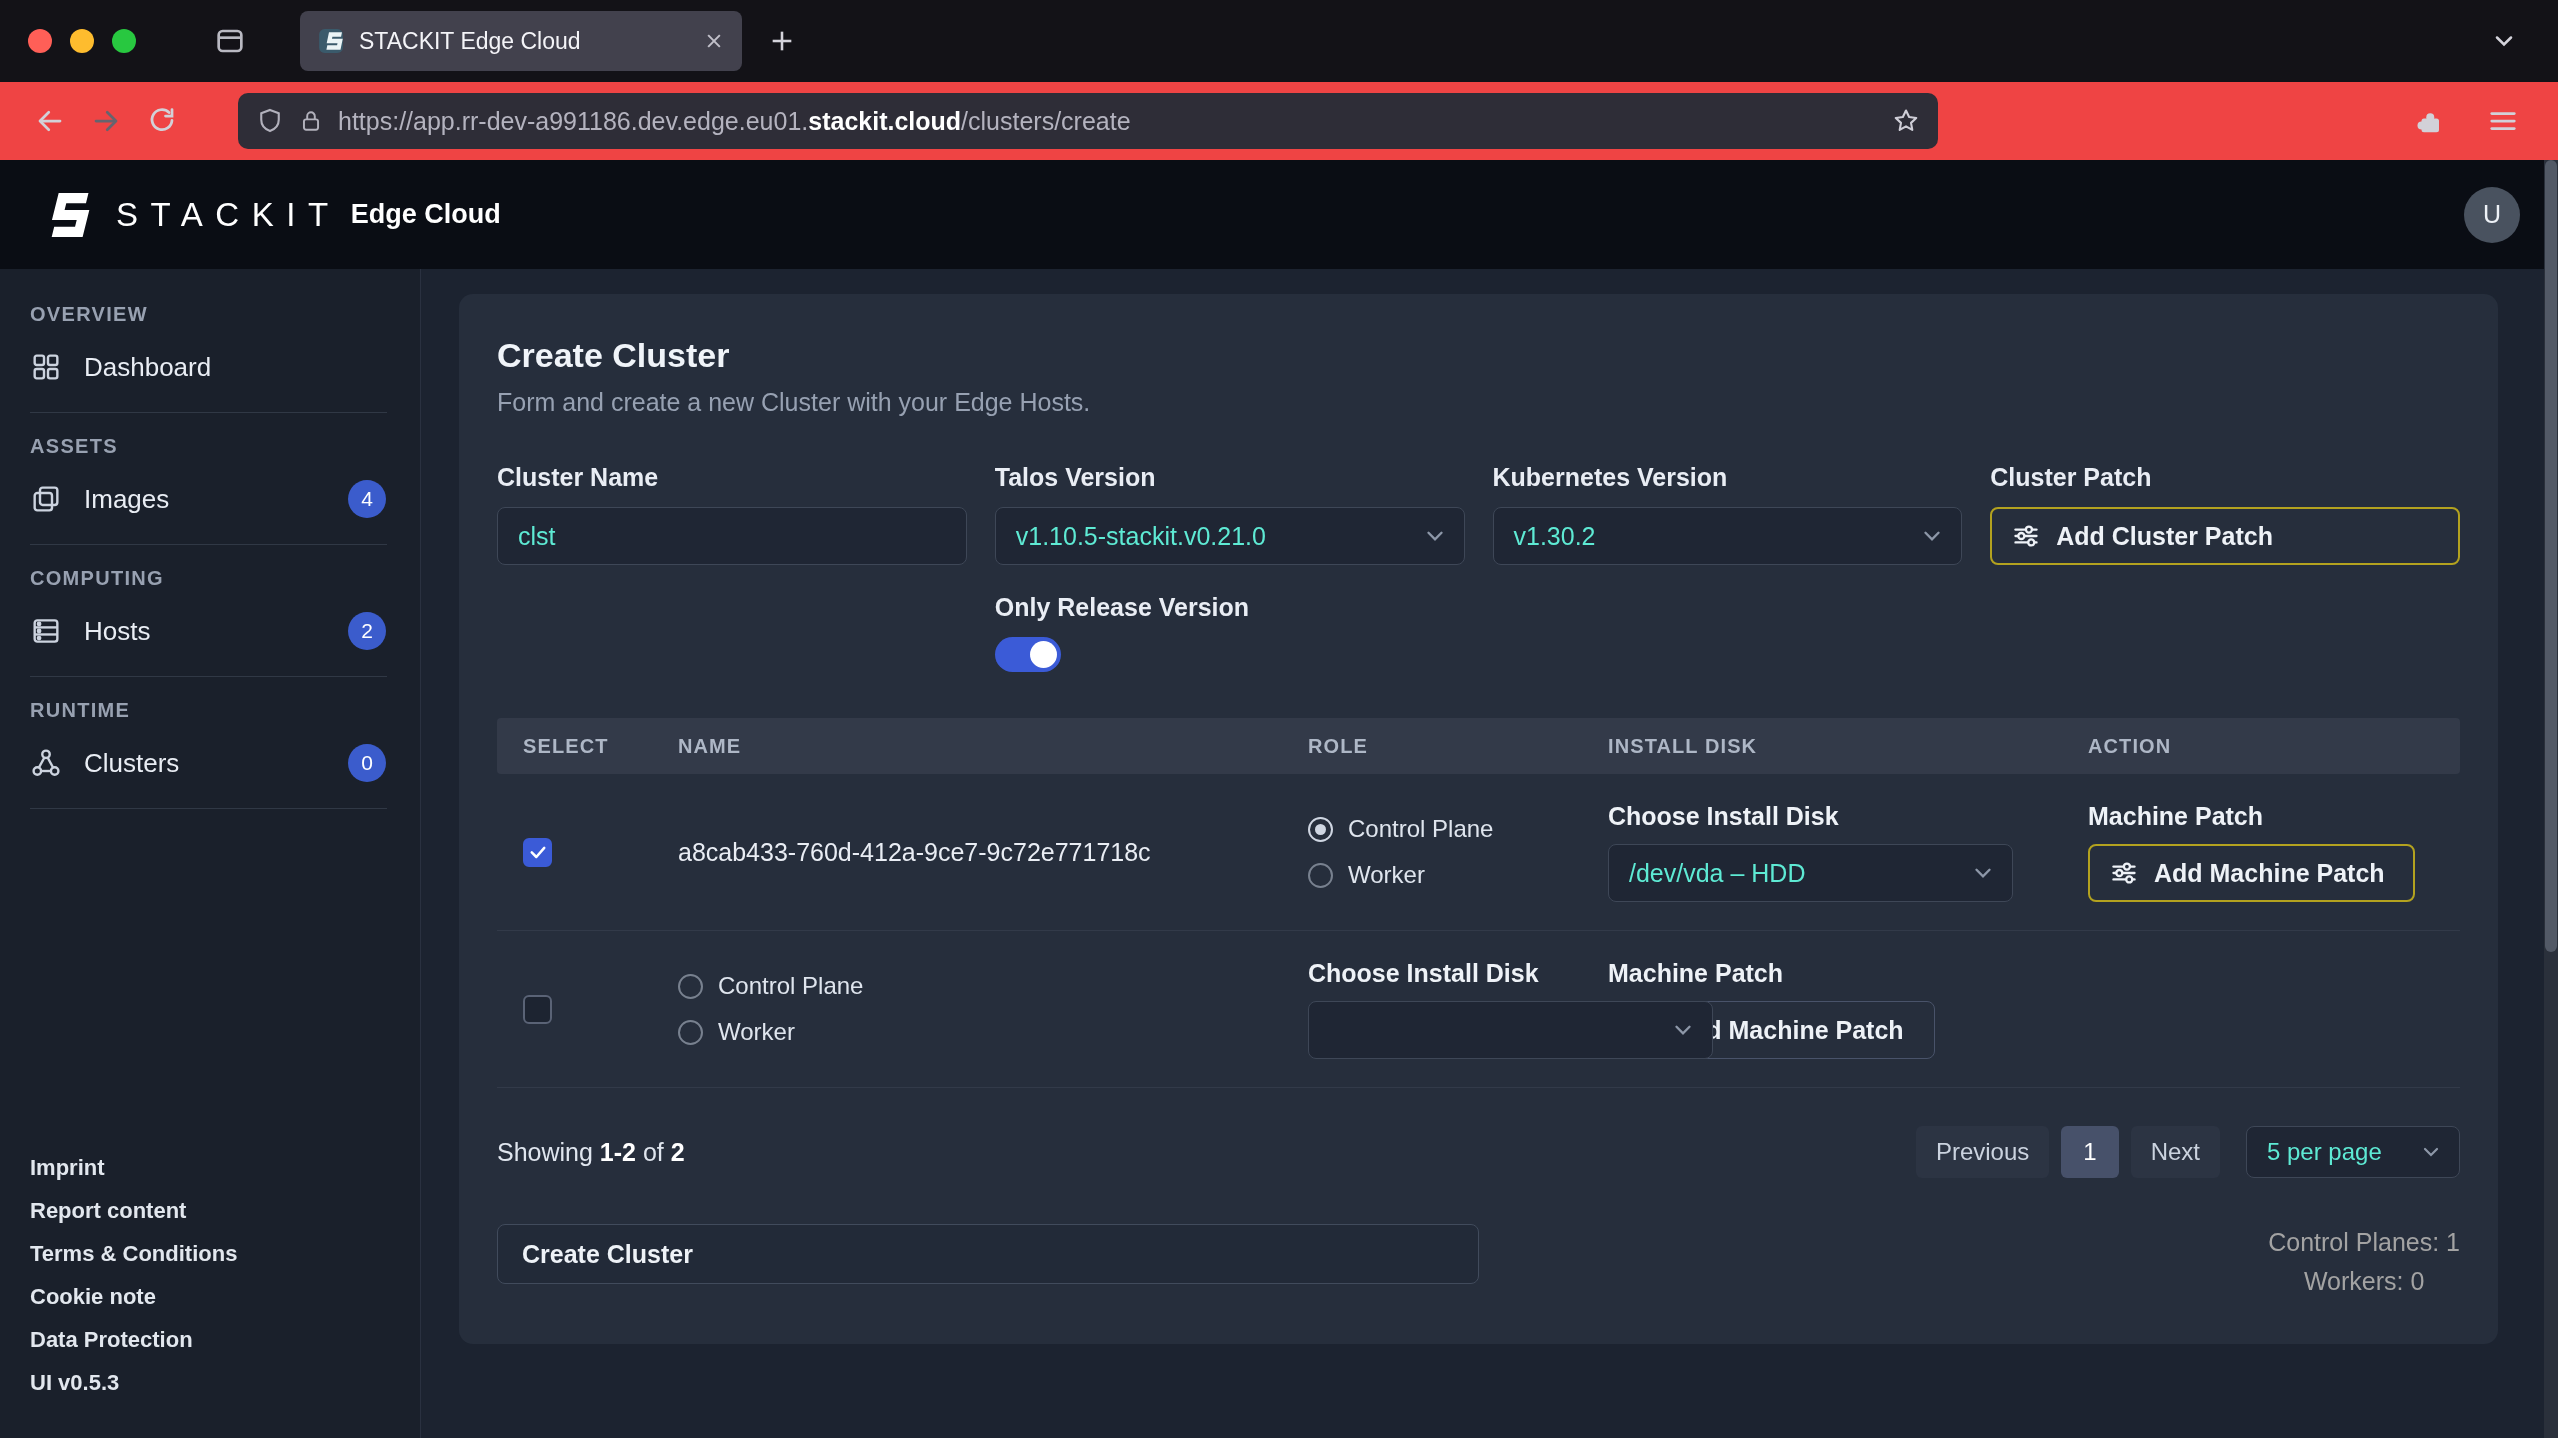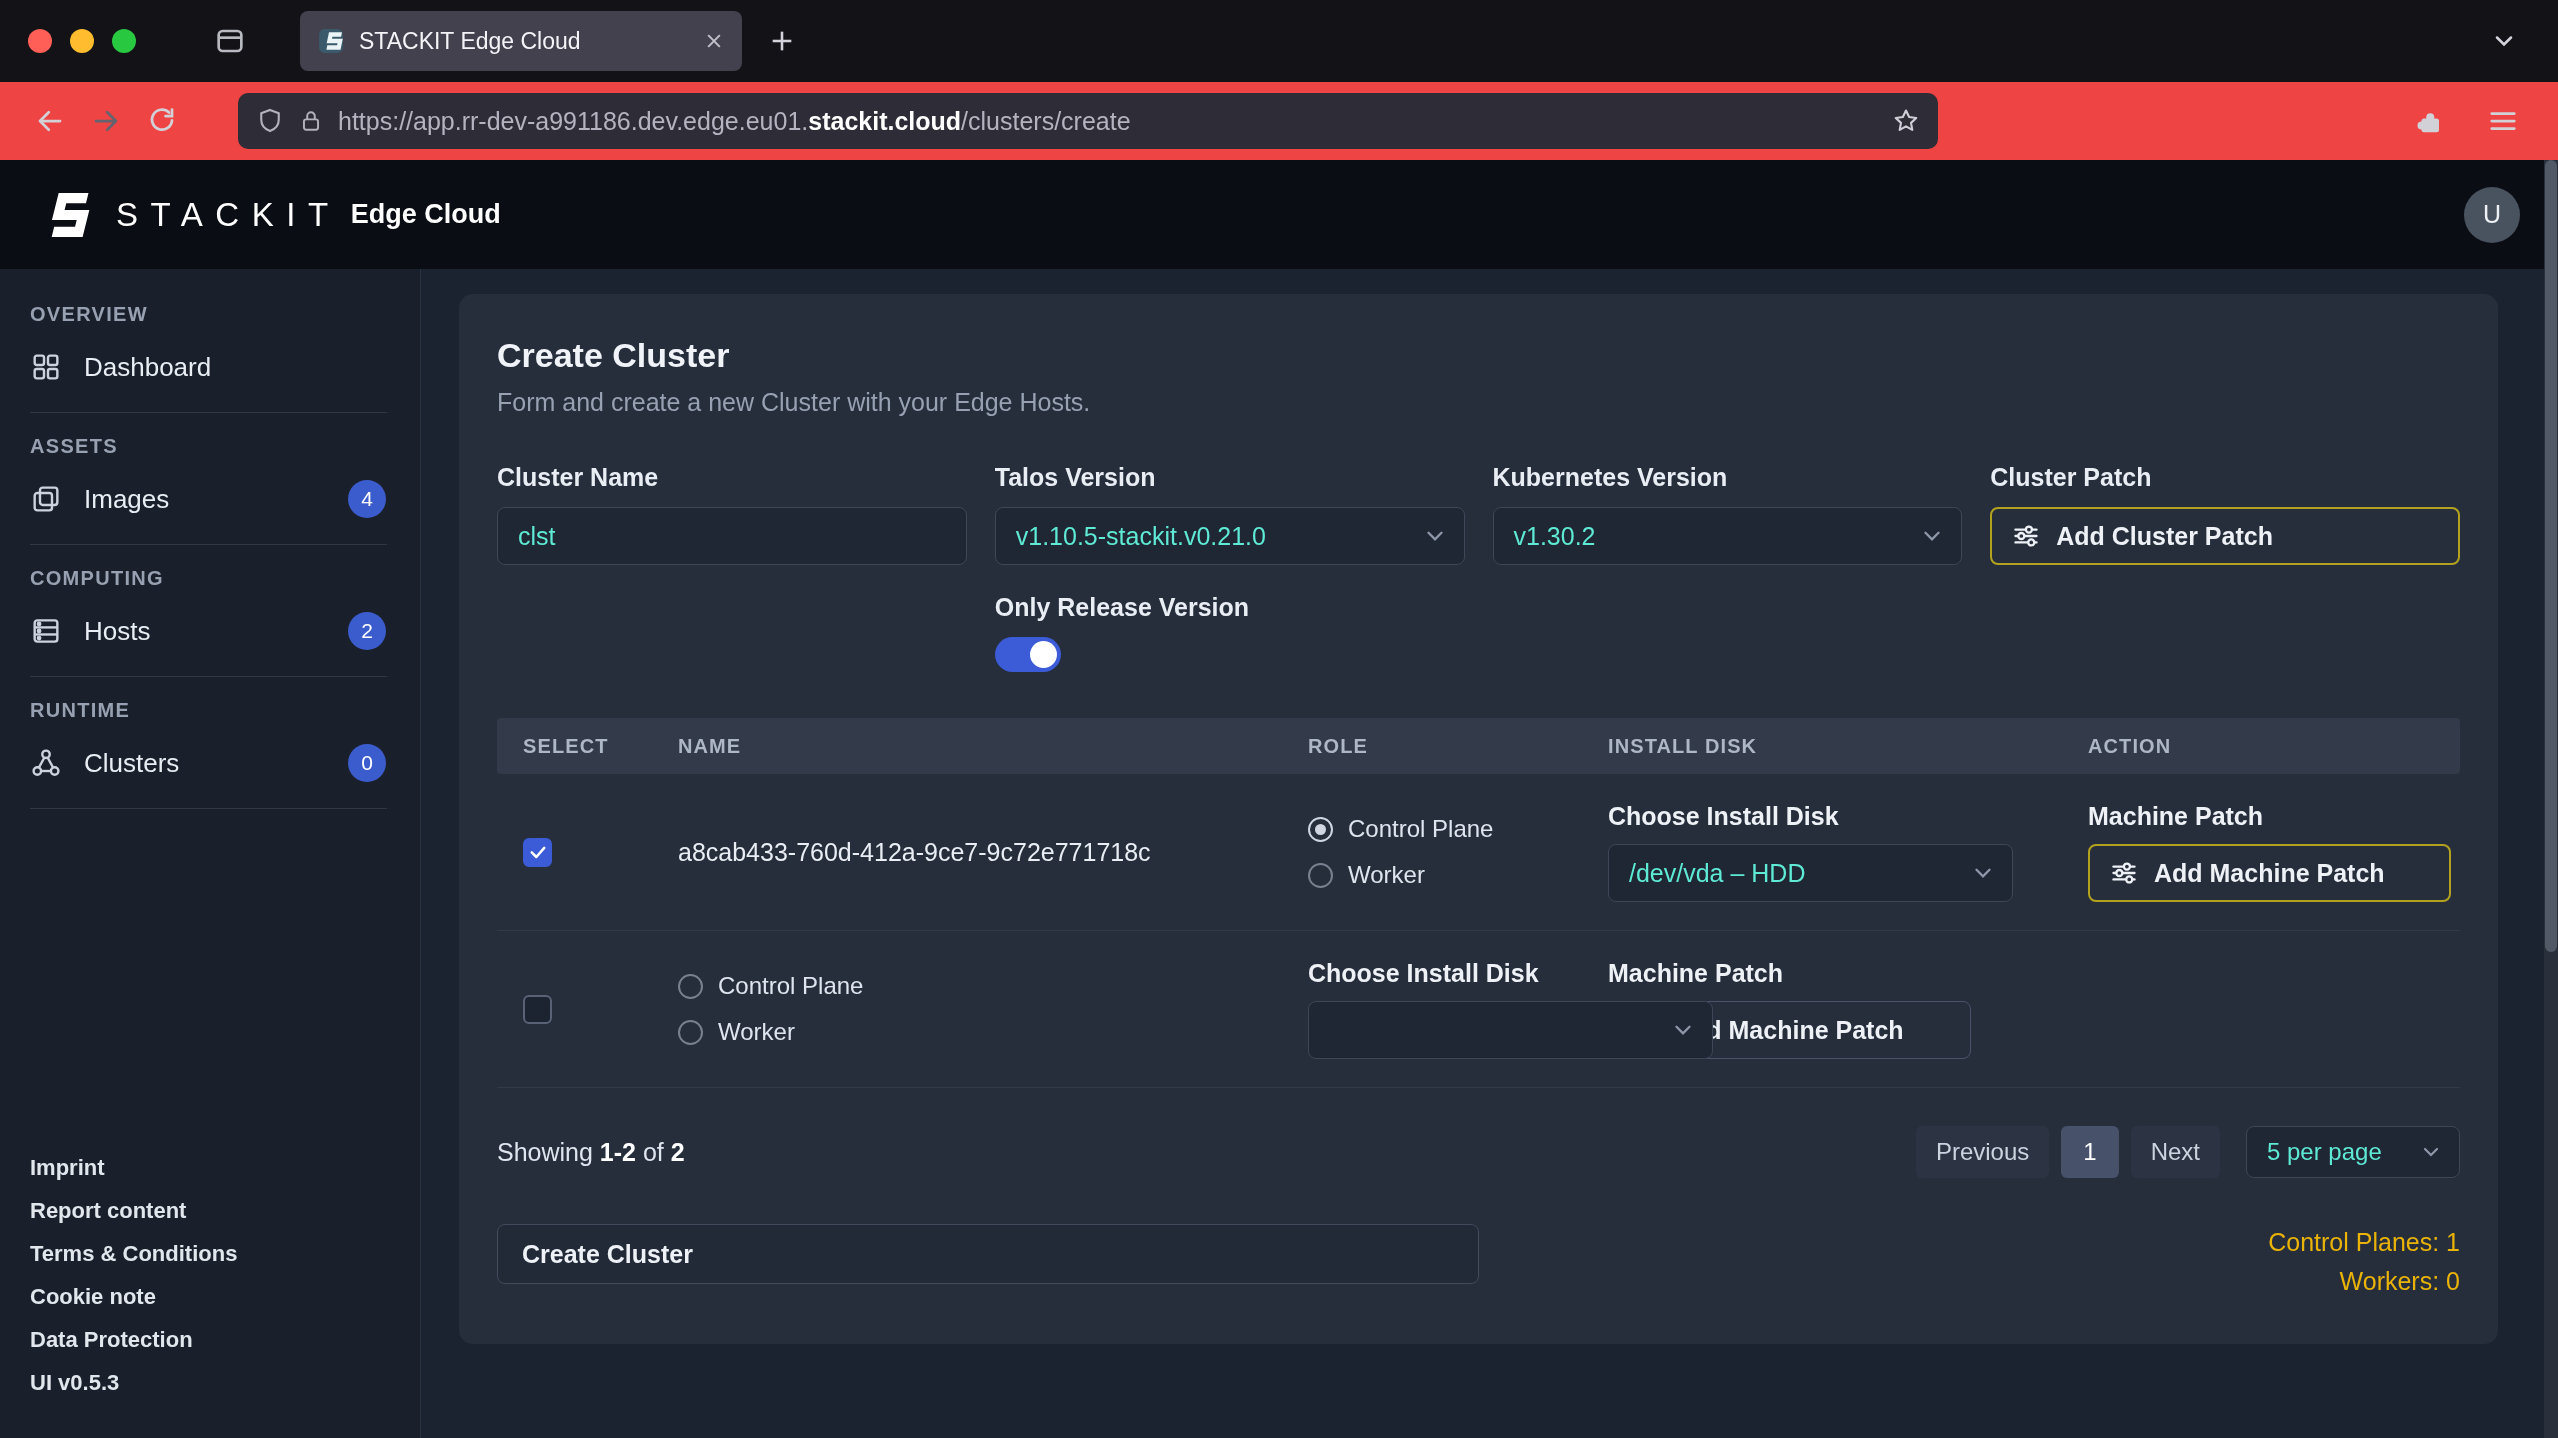--- a/index.html
+++ b/index.html
@@ -76,36 +76,36 @@
   .checkbox.checked { background:#3b5bd7; border-color:#3b5bd7; }
   .rowname { font-size:25px; color:#e9edf4; }
   .roles { display:flex; flex-direction:column; gap:18px; }
   .radio-line { display:flex; align-items:center; gap:15px; cursor:pointer; }
   .radio { width:25px; height:25px; border-radius:50%; border:2px solid #78818f; position:relative; background:transparent; }
   .radio.sel { border-color:#cfd6e2; }
   .radio.sel::after { content:""; position:absolute; left:5px; top:5px; width:11px; height:11px; border-radius:50%; background:#cfd6e2; }
   .radio-lbl { font-size:24px; color:#dfe5ee; }
   .mini-label { font-size:25px; font-weight:700; color:#eef2f7; margin-bottom:13px; }
   .disk-select { width:405px;margin-top:12px; }
-  .machbtn { width:363px; }
+  .machbtn { width:327px; }
 
   
   .tfoot { margin-top:38px; display:flex; align-items:center; justify-content:space-between; }
   .showing { font-size:25px; color:#dfe5ee; }
   .showing b { color:#ffffff; }
   .pageset { display:flex; align-items:center; gap:26px; }
   .pager { display:flex; gap:12px; }
   .pgbtn { height:52px; padding:0 20px; background:#2c3443; border-radius:6px; font-size:24px; color:#cbd3df; display:flex; align-items:center; cursor:pointer; }
   .pgbtn.active { background:#47516a; color:#ffffff; padding:0 22px; }
   .perpage { width:214px; height:52px; font-size:24px; }
 
   
   .submitrow { margin-top:46px; display:flex; justify-content:space-between; align-items:flex-start; }
   .createbtn { width:982px; height:60px; background:#222a38; border:1px solid #414b5c; border-radius:8px; display:flex; align-items:center; padding:0 24px; font-size:25px; font-weight:700; color:#eef2f7; cursor:pointer; }
-  .summary { text-align:right; font-size:25px; color:#eab308; display:flex; flex-direction:column; gap:10px; padding-top:4px;margin-left:28px; }
+  .summary { text-align:center; font-size:25px; color:#a3a3a3; display:flex; flex-direction:column; gap:10px; padding-top:4px;margin-left:28px; }
 
   
   .pg-scroll { position:absolute; right:0; top:160px; width:14px; height:1278px; background:#2a303b; }
   .pg-thumb { position:absolute; top:0; left:1px; width:12px; height:62%; border-radius:6px; background:#525966; }
 </style>
 </head>
 <body>
 
 <div class="tabbar">
   <div class="traffic">

